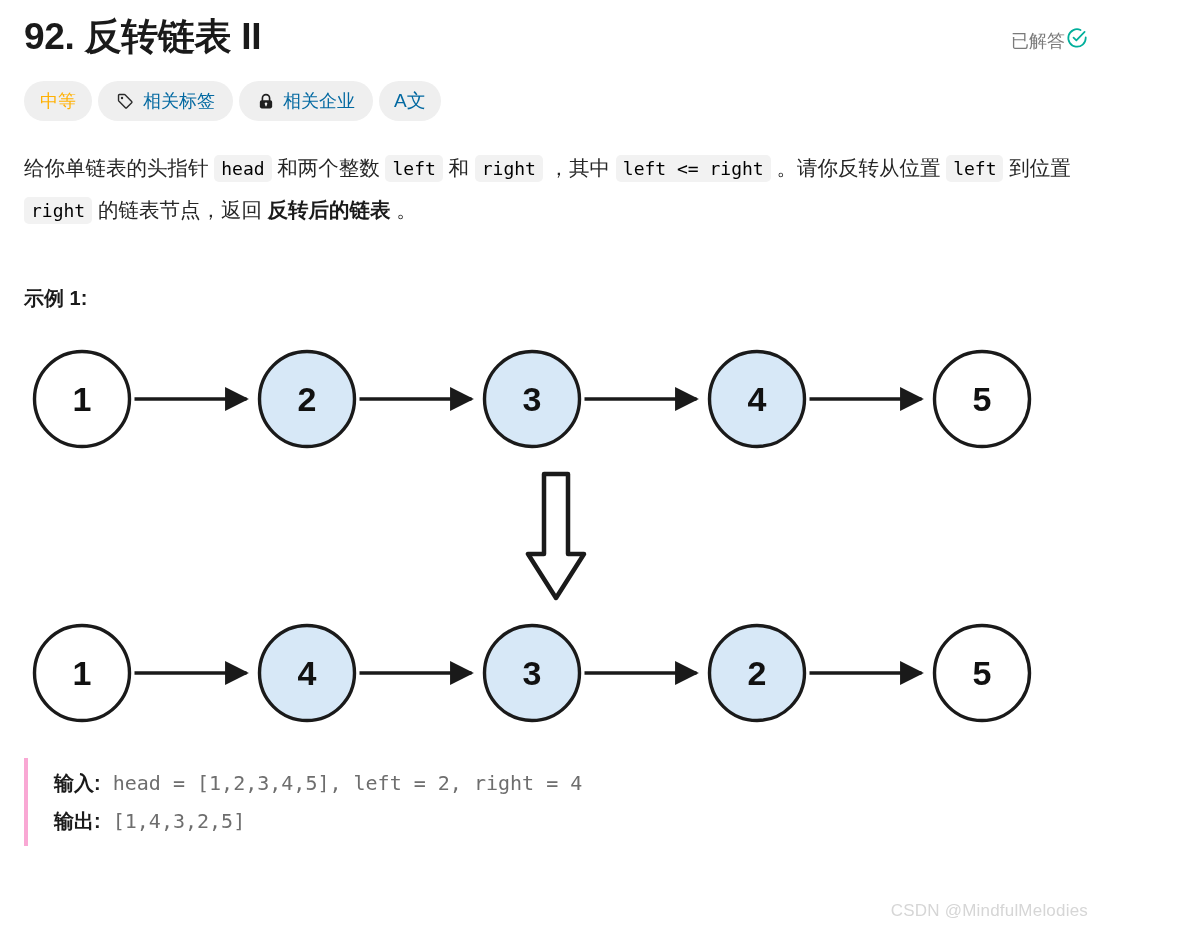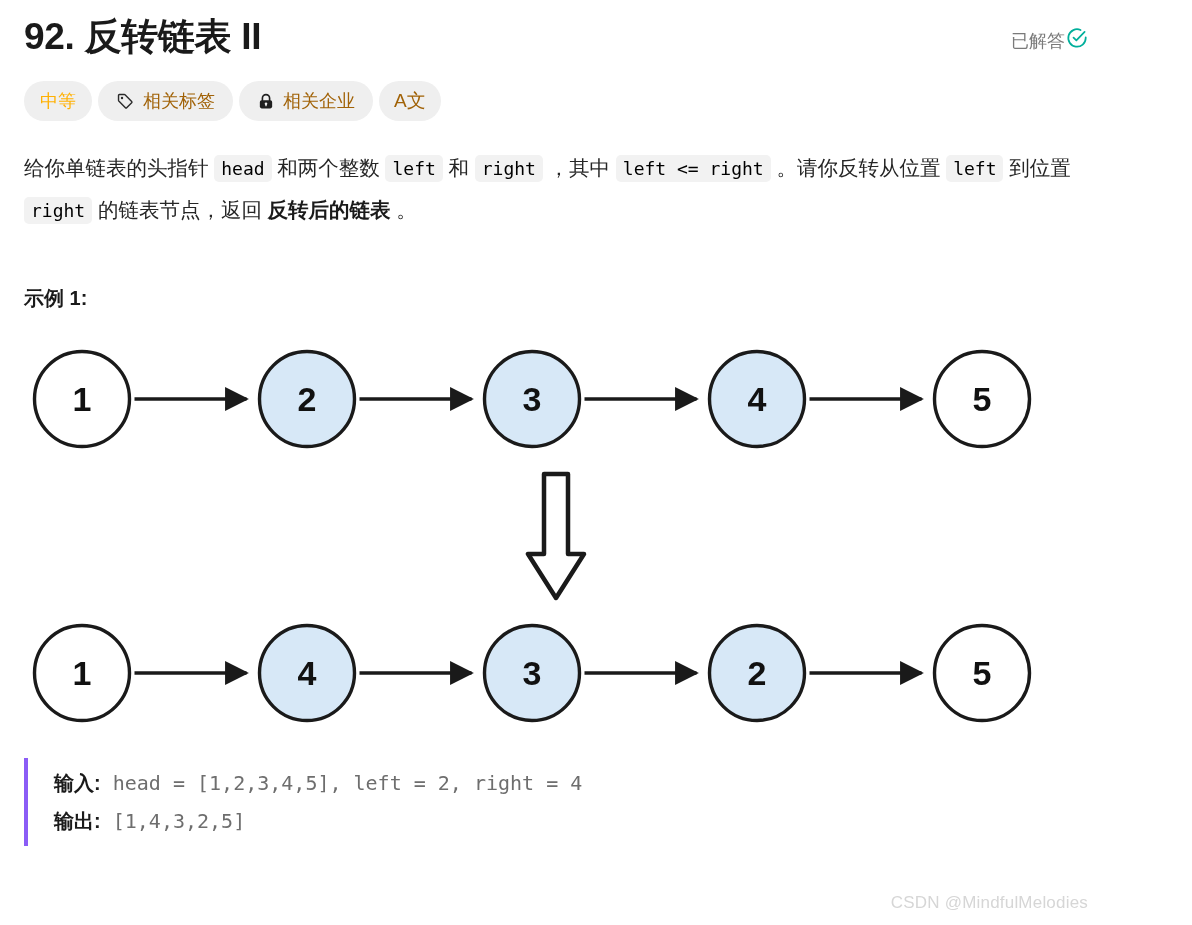--- a/index.html
+++ b/index.html
@@ -28,21 +28,21 @@
     font-size: 18px; color: #7a7a7a; padding-top: 13px;
   }
   .check-icon { display: block; }
 
   
   .pills { display: flex; align-items: center; gap: 6px; margin-top: 21px; }
   .pill {
     display: inline-flex; align-items: center; gap: 8px;
     height: 40px; padding: 0 18px;
     background: #efefef; border-radius: 20px;
-    font-size: 18px; color: #a16207; white-space: nowrap;
+    font-size: 18px; color: #0369a1; white-space: nowrap;
   }
   .pill-difficulty { color: #ffb103; font-weight: 500; padding: 0 16px; }
   .pill-lang { padding: 0 15px; font-size: 19px; }
   .pill svg { display: block; flex: none; }
 
   
   .desc {
     margin-top: 26px;
     font-size: 20.5px; line-height: 41px; color: #262626;
     max-width: 1150px;
@@ -64,34 +64,34 @@
   }
 
   
   .diagram { margin-top: 22px; }
   .node-row { display: block; }
   .arrow-block { display: flex; justify-content: center; }
 
   
   .codeblock {
     margin-top: 16px;
-    border-left: 4px solid #8b5cf6;
+    border-left: 4px solid #f9a8d4;
     padding: 6px 0 6px 26px;
     font-family: "DejaVu Sans Mono", "Liberation Mono", monospace;
     font-size: 20px; line-height: 38px;
     color: #6e6e6e;
   }
   .codeblock .lbl {
     font-family: "Liberation Sans", "DejaVu Sans", sans-serif;
     font-weight: 700; color: #1a1a1a;
   }
 
   
   .watermark {
-    position: absolute; right: 24px; bottom: 12px;
+    position: absolute; right: 24px; bottom: 4px;
     font-size: 17px; color: #d6d6d6; letter-spacing: 0.2px;
     user-select: none;
   }
 </style>
 </head>
 <body>
 
 <div class="page">
 
   <div class="header-row">

